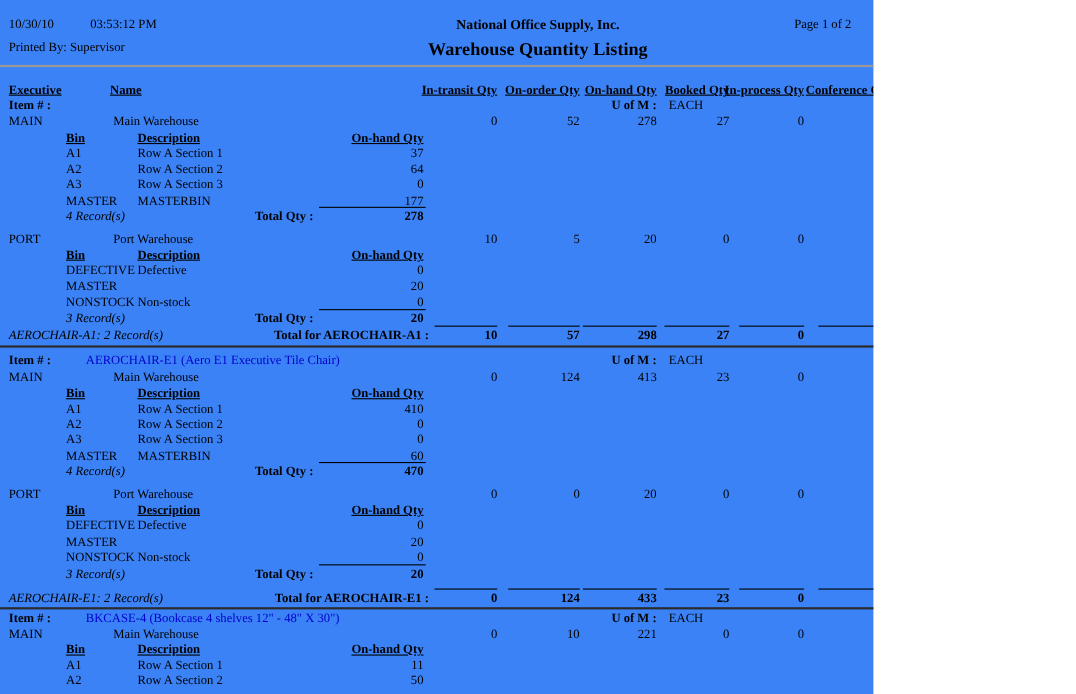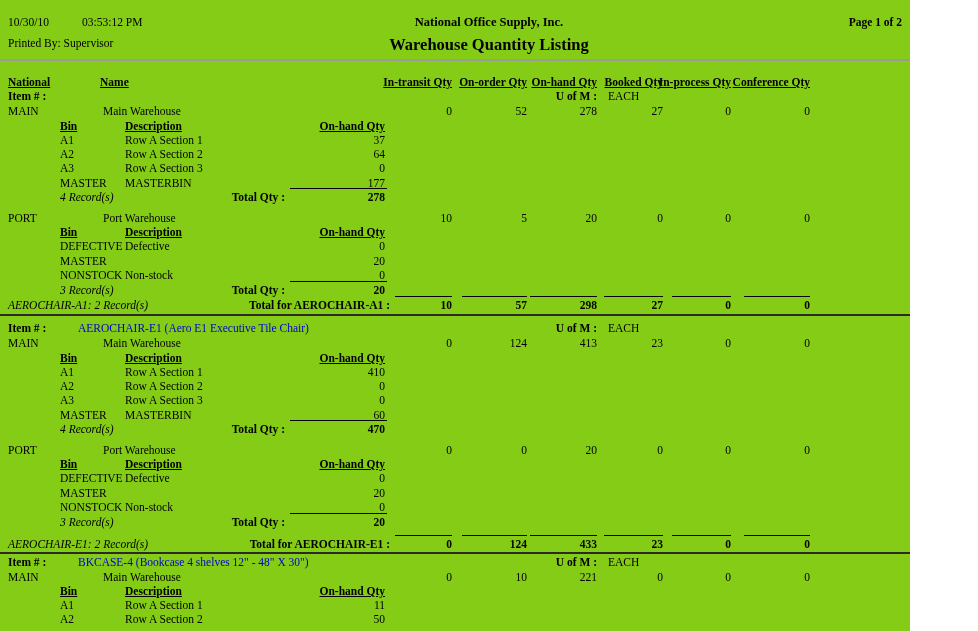--- a/index.html
+++ b/index.html
@@ -1,28 +1,28 @@
 <!DOCTYPE html>
 <html><head>
 <meta charset="utf-8">
 <style>
   html,body { margin:0; padding:0; background:#fff; }
   .page {
-    position:relative; width:910px; height:631px; background:#84cc16;
+    position:relative; width:794px; height:631px; background:#3b82f6;
     font-family:"Liberation Serif","DejaVu Serif",serif;
     font-size:11.5px; color:#000; overflow:hidden;
   }
   .row { position:absolute; left:0; width:978px; height:14px; line-height:13px; white-space:nowrap; }
   .row span { position:absolute; top:0; white-space:nowrap; }
 
   
   .h-date    { position:absolute; left:8px;  top:16px; }
   .h-time    { position:absolute; left:82px; top:16px; }
   .h-company { position:absolute; left:0; top:15px; width:978px; text-align:center; font-weight:bold; font-size:12.5px; }
-  .h-page    { position:absolute; right:8px; top:16px;font-weight:bold; }
+  .h-page    { position:absolute; right:20px; top:16px; }
   .h-printed { position:absolute; left:8px; top:37px; }
   .h-title   { position:absolute; left:0; top:35px; width:978px; text-align:center; font-weight:bold; font-size:16.5px; }
   .top-rule  { position:absolute; left:0; top:59px; width:978px; height:0; border-top:2px solid #9a9a9a; }
 
   
   .wh      { left:8px; }
   .whname  { left:103px;text-align:center; }
   .namehdr { left:100px; }
   .bin     { left:60px; }
   .desc    { left:125px; }
@@ -58,21 +58,21 @@
 
   <span class="h-date">10/30/10</span>
   <span class="h-time">03:53:12 PM</span>
   <span class="h-company">National Office Supply, Inc.</span>
   <span class="h-page">Page 1 of 2</span>
   <span class="h-printed">Printed By: Supervisor</span>
   <span class="h-title">Warehouse Quantity Listing</span>
   <div class="top-rule"></div>
 
   <div class="row" style="top:76px">
-    <span class="wh hdr">National</span>
+    <span class="wh hdr">Executive</span>
     <span class="namehdr hdr">Name</span>
     <span class="n1 hdr">In-transit Qty</span>
     <span class="n2 hdr">On-order Qty</span>
     <span class="n3 hdr">On-hand Qty</span>
     <span class="n4 hdr">Booked Qty</span>
     <span class="n5 hdr">In-process Qty</span>
     <span class="n6 hdr">Conference Qty</span>
   </div>
 
   <div class="row" style="top:90px">

